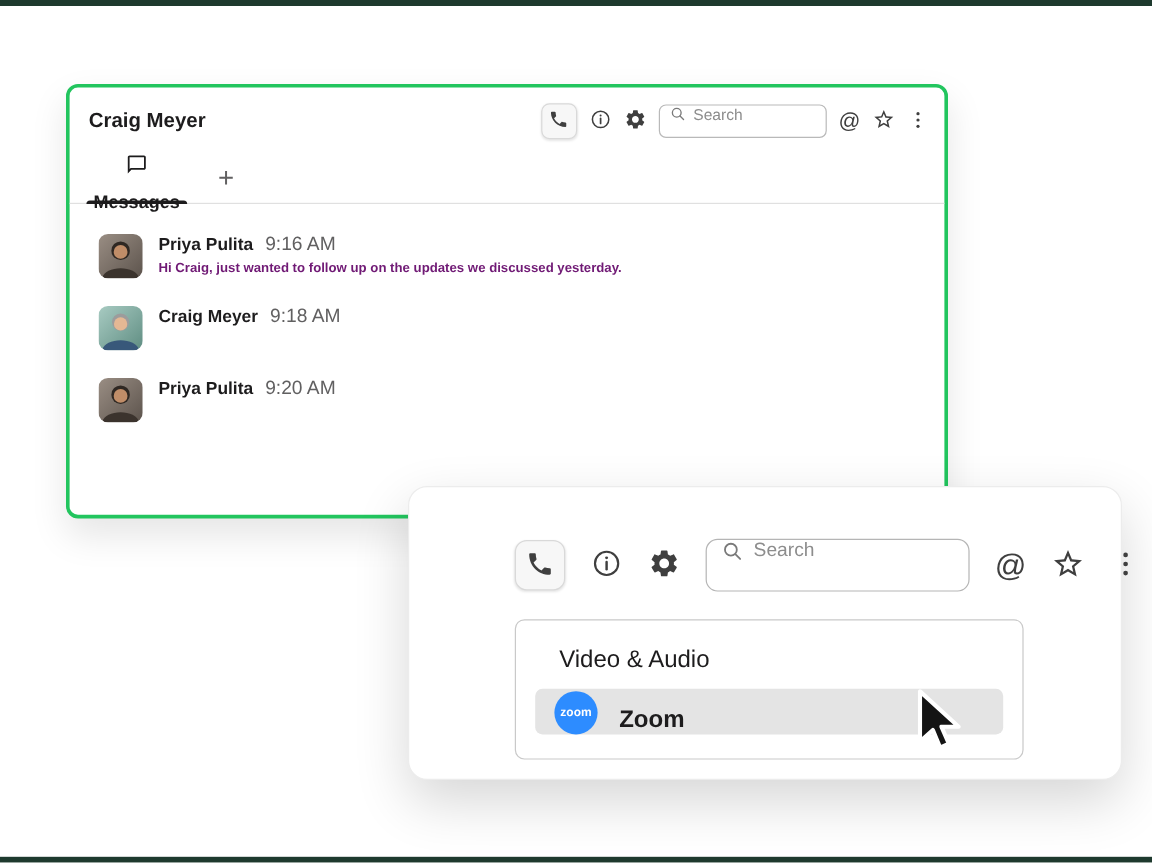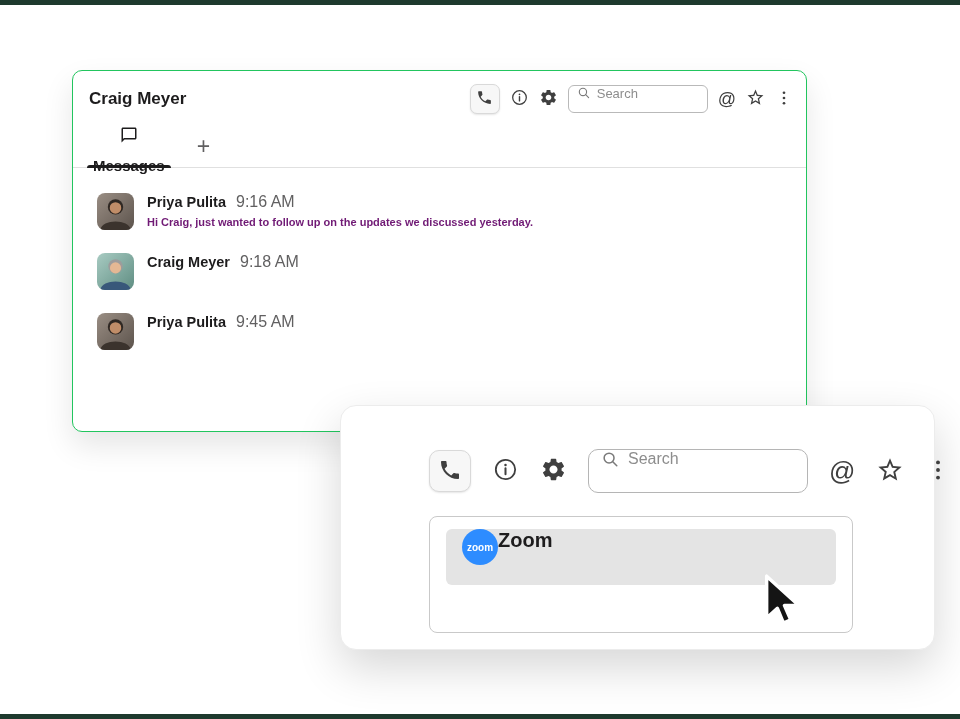--- a/index.html
+++ b/index.html
@@ -10,22 +10,22 @@
     overflow:hidden;
   }
   .canvas { position:relative; width:960px; height:719px; background:#fff; overflow:hidden; }
 
   .frame-bar { position:absolute; left:0; width:100%; height:5px; background:#1e3a2e; }
   .frame-bar.top { top:0; }
   .frame-bar.bottom { bottom:0; }
 
   
   .chat-card {
-    position:absolute; left:72px; top:70px; width:735px; height:362px;
-    background:#fff; border:1px solid #22c55e; border-radius:10px;
+    position:absolute; left:55px; top:70px; width:735px; height:362px;
+    background:#fff; border:3px solid #22c55e; border-radius:10px;
     box-shadow:0 14px 30px rgba(0,0,0,.10);
     z-index:5;
   }
   .chat-header { display:flex; justify-content:space-between; align-items:center; padding:13px 13px 0 16px; }
   .chat-title { font-size:17px; font-weight:700; color:#1d1c1d; }
 
   .toolbar { display:flex; align-items:center; gap:10px; }
   .tool-btn {
     display:flex; align-items:center; justify-content:center;
     background:none; border:none; padding:0; cursor:pointer; color:#3f3f3f;
@@ -79,22 +79,22 @@
   .search-box.large { width:220px; height:44px; border-radius:10px; border:1.5px solid #b5b5b5; padding:0 12px; gap:8px; }
   .search-box.large input { font-size:16px; }
   .at-symbol.large { font-size:26px; }
 
   .menu-panel {
     position:absolute; left:88px; top:110px; width:424px; height:117px;
     background:#fff; border:1px solid #c9c9c9; border-radius:8px; overflow:hidden;
   }
   .menu-header { padding:22px 0 0 36px; font-size:20px; color:#1d1c1d; }
   .menu-item {
-    margin:12px 16px 0; height:56px; background:#e4e4e4; border-radius:6px;
-    display:flex; align-items:flex-start; padding:0 16px; cursor:pointer;
+    margin:12px 16px 0; height:38px; background:#e4e4e4; border-radius:6px;
+    display:flex; align-items:flex-end; gap:18px; padding:0 16px; cursor:pointer;
   }
   .zoom-badge {
     width:36px; height:36px; border-radius:50%; background:#2d8cff; color:#fff;
     display:flex; align-items:center; justify-content:center;
     font-size:10px; font-weight:700;
   }
   .menu-item-label { font-size:20px; font-weight:700; color:#1d1c1d; }
 
   .cursor { position:absolute; left:764px; top:574px; z-index:60; }
 </style>
@@ -239,21 +239,21 @@
           <svg width="37" height="37" viewBox="0 0 36 36">
               <rect width="36" height="36" fill="url(#pbg)"></rect>
               <circle cx="18" cy="13.5" r="7.5" fill="#2f2823"></circle>
               <circle cx="18" cy="14.5" r="5.6" fill="#c08d68"></circle>
               <path d="M3,36 C5,25 31,25 33,36 Z" fill="#3b332d"></path>
             </svg>
         </div>
         <div>
           <div class="msg-head">
             <span class="msg-name">Priya Pulita</span>
-            <span class="msg-time">9:45 AM</span>
+            <span class="msg-time">9:20 AM</span>
           </div>
         </div>
       </div>
 
     </div>
   </section>
 
   <section class="popup-card">
 
     <div class="popup-toolbar">
@@ -310,20 +310,21 @@
           <svg width="26" height="26" viewBox="0 0 24 24">
               <circle cx="12" cy="5" r="1.8" fill="#3f3f3f"></circle>
               <circle cx="12" cy="12" r="1.8" fill="#3f3f3f"></circle>
               <circle cx="12" cy="19" r="1.8" fill="#3f3f3f"></circle>
             </svg>
         </span>
       </button>
     </div>
 
     <div class="menu-panel">
+      <div class="menu-header">Video &amp; Audio</div>
       <div class="menu-item">
         <span class="zoom-badge">
           <span>zoom</span>
         </span>
         <span class="menu-item-label">Zoom</span>
       </div>
     </div>
   </section>
 
   <svg class="cursor" width="44" height="58" viewBox="0 0 20 27">

